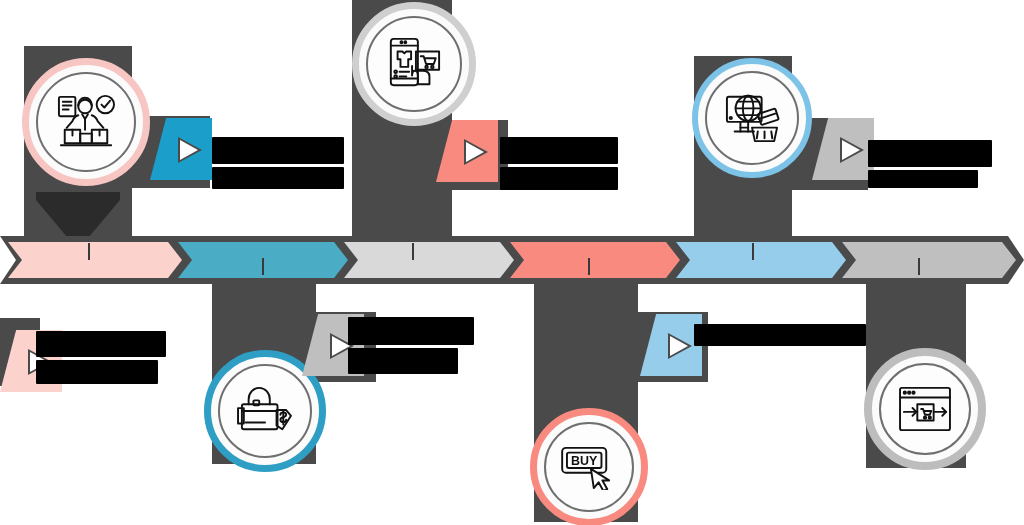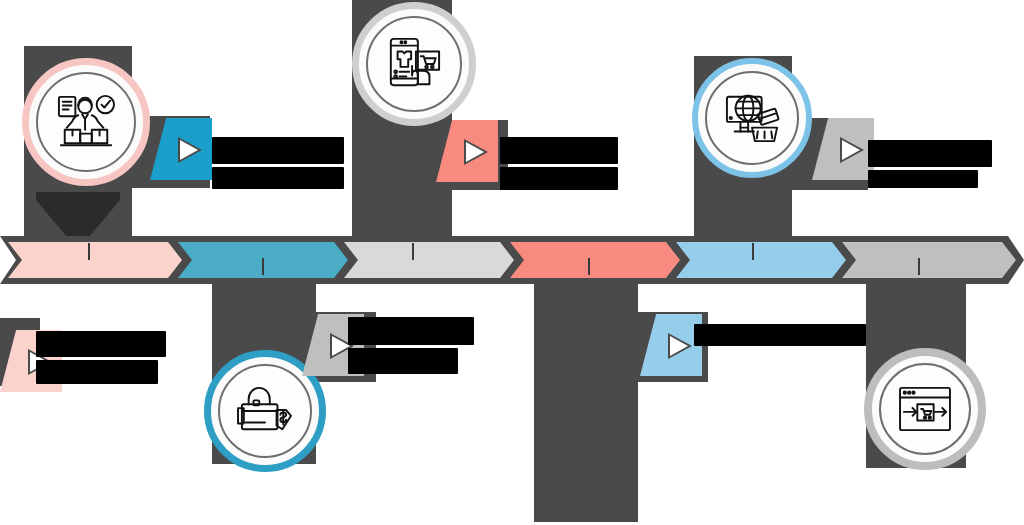--- a/index.html
+++ b/index.html
@@ -271,20 +271,29 @@
 
   <div class="flag" style="left:302px;top:314px;">
     <span class="body" style="background:#bfbfbf;"></span>
     <span class="tri"></span>
     <span class="tri-hole"></span>
   </div>
   <div class="txt" style="left:348px;top:317px;">
     <span class="redact" style="width:126px;height:28px;"></span>
     <span class="redact" style="width:110px;height:26px;"></span>
   </div>
+  <div class="circle" style="left:530px;top:408px;width:118px;height:118px;border:7px solid #f98a80;">
+    <span class="inner"></span>
+    <svg width="60" height="46" viewBox="0 0 62 48" fill="none" stroke="#111" stroke-width="2" stroke-linecap="round" stroke-linejoin="round">
+      <rect x="3" y="4" width="46" height="26" rx="4"></rect>
+      <rect x="8" y="9" width="36" height="16" rx="2"></rect>
+      <text x="26" y="22" font-family="'Liberation Sans', sans-serif" font-size="13" font-weight="bold" text-anchor="middle" fill="#111" stroke="none">BUY</text>
+      <path d="M33 26l3 20 5-6 5 9 4-2-5-9h7z" fill="#fff"></path>
+    </svg>
+  </div>
 
   <div class="flag" style="left:640px;top:314px;">
     <span class="body" style="background:#95cdeb;"></span>
     <span class="tri"></span>
     <span class="tri-hole"></span>
   </div>
   <div class="txt" style="left:694px;top:324px;">
     <span class="redact" style="width:172px;height:22px;"></span>
   </div>
   <div class="circle" style="left:864px;top:348px;width:122px;height:122px;border:8px solid #bdbdbd;">

